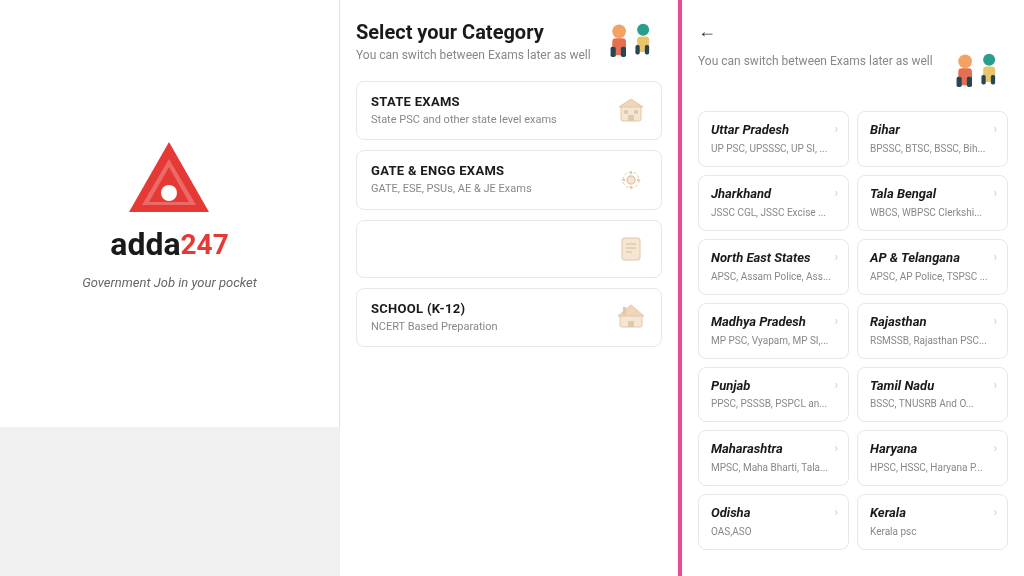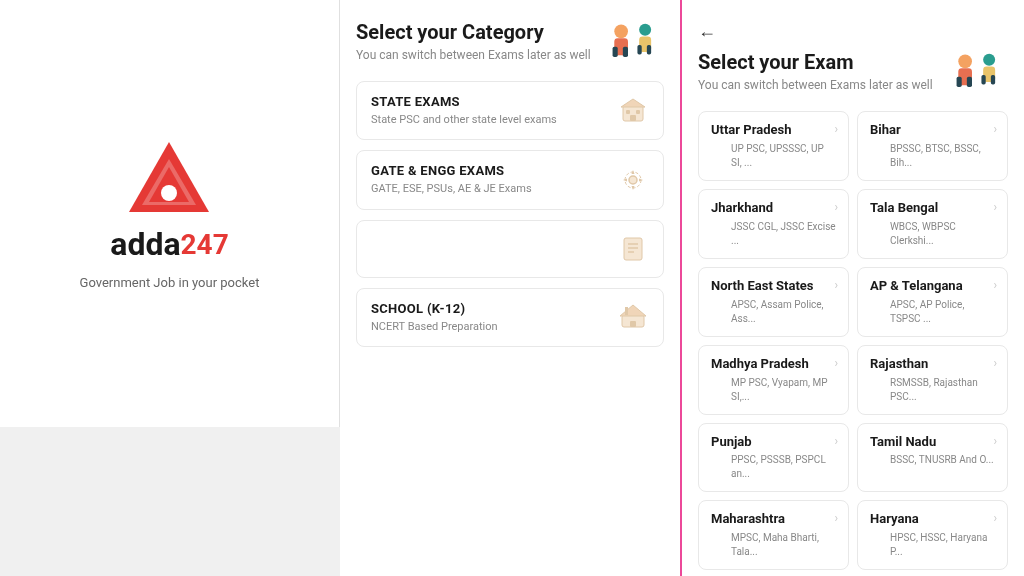--- a/index.html
+++ b/index.html
@@ -53,28 +53,29 @@
       font-size: 28px;
       font-weight: 700;
       color: #e53935;
       text-align: center;
     }
 
     .logo-tagline {
       font-size: 13px;
       color: #666;
       margin-top: 4px;
+      font-style: italic;
     }
 
     
     .panel-category {
       width: 342px;
       height: 576px;
       background: #ffffff;
-      border-right: 2px solid #ec4899;
+      border-right: 4px solid #ec4899;
       overflow-y: auto;
       padding: 20px 16px;
       flex-shrink: 0;
     }
 
     .panel-header {
       display: flex;
       justify-content: space-between;
       align-items: flex-start;
       margin-bottom: 16px;
@@ -168,28 +169,28 @@
       padding: 10px 12px;
       cursor: pointer;
       position: relative;
     }
 
     .exam-name {
       font-size: 13px;
       font-weight: 700;
       color: #1a1a1a;
       line-height: 1.3;
+      font-style: italic;
     }
 
     .exam-desc {
       font-size: 10px;
       color: #888;
       margin-top: 3px;
       line-height: 1.4;
-      margin-left: 20px;
     }
 
     .exam-arrow {
       position: absolute;
       top: 10px;
       right: 10px;
       color: #ccc;
       font-size: 12px;
     }
 
@@ -294,21 +295,20 @@
     </svg>
   </div>
 </div>
 
 <div class="panel-exam">
   <div class="back-btn">
     <span class="back-arrow">←</span>
   </div>
   <div class="panel-header">
     <div>
-      <div class="panel-title">Select your Exam</div>
       <div class="panel-subtitle">You can switch between Exams later as well</div>
     </div>
     <svg class="header-illustration illus-people" viewBox="0 0 70 50" xmlns="http://www.w3.org/2000/svg">
       <circle cx="20" cy="12" r="8" fill="#f4a261"></circle>
       <rect x="12" y="20" width="16" height="20" rx="4" fill="#e76f51"></rect>
       <rect x="10" y="30" width="6" height="12" rx="2" fill="#264653"></rect>
       <rect x="22" y="30" width="6" height="12" rx="2" fill="#264653"></rect>
       <circle cx="48" cy="10" r="7" fill="#2a9d8f"></circle>
       <rect x="41" y="18" width="14" height="18" rx="4" fill="#e9c46a"></rect>
       <rect x="39" y="28" width="5" height="11" rx="2" fill="#264653"></rect>

